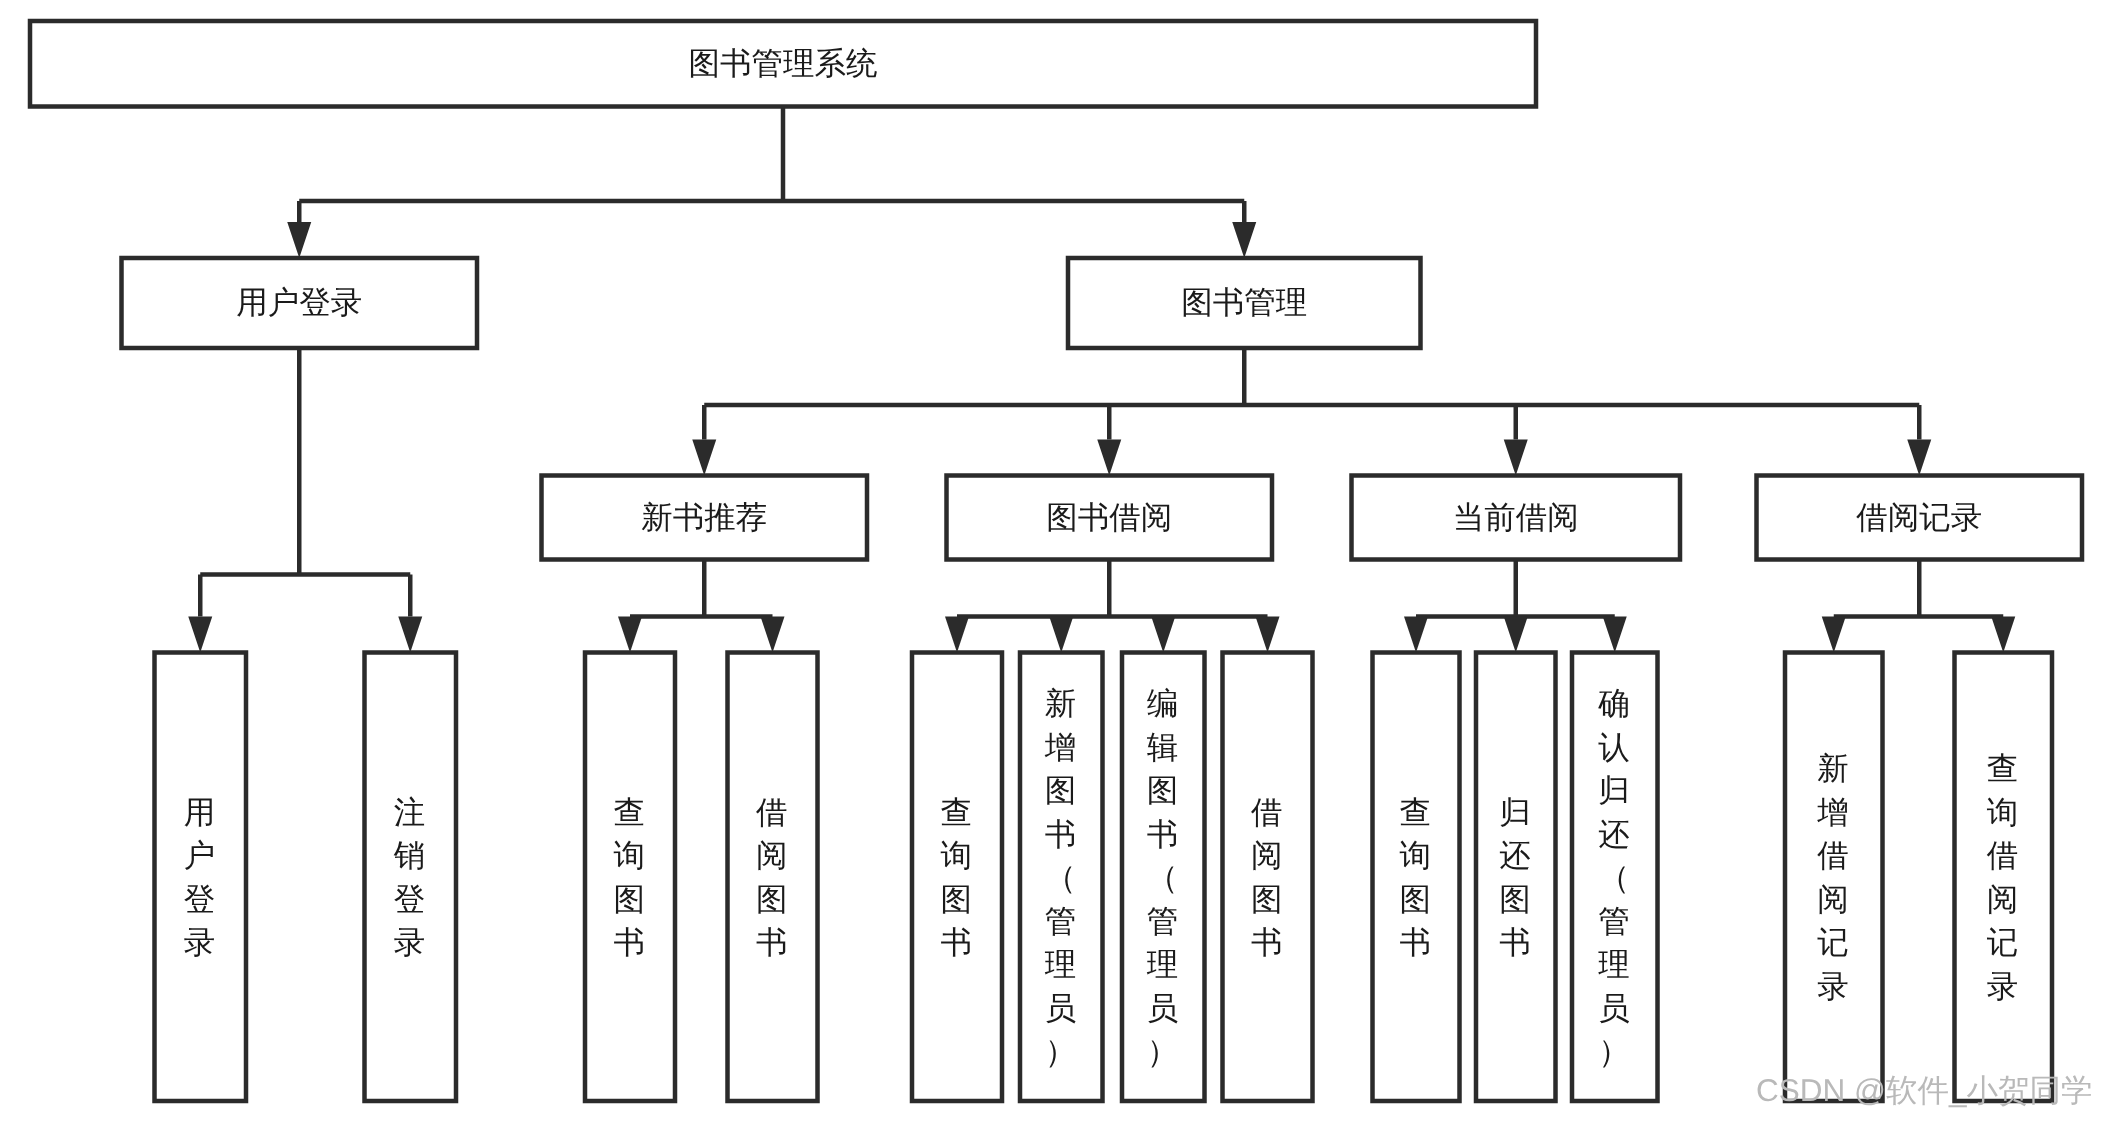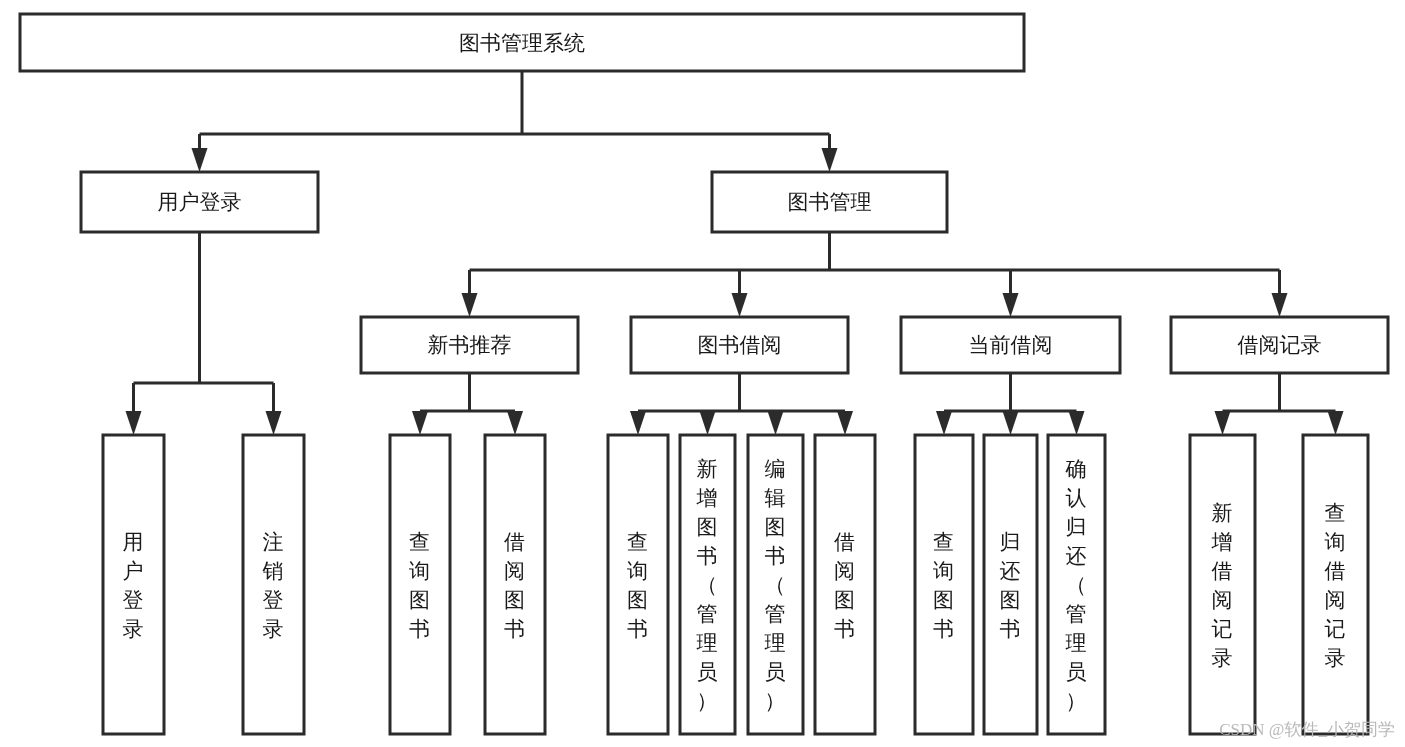--- a/index.html
+++ b/index.html
@@ -44,22 +44,22 @@
     fill: none;
   }
   .arrow-head {
     fill: #2b2b2b;
     stroke: none;
   }
   .watermark {
     position: absolute;
     right: 10px;
     bottom: 6px;
-    font-family: Liberation Serif, serif;
-    font-size: 17px;
+    font-family: Liberation Sans, sans-serif;
+    font-size: 21px;
     color: #b9b9b9;
     white-space: nowrap;
     pointer-events: none;
   }
 </style>
 </head>
 <body>
 
 <svg id="diagram" viewBox="0 0 1405 747" xmlns="http://www.w3.org/2000/svg">
   <g id="connectors">

